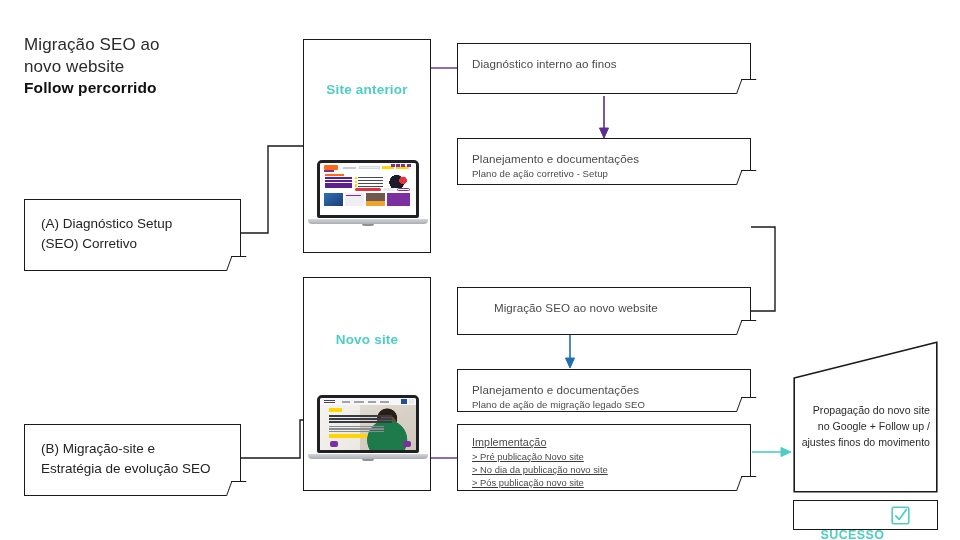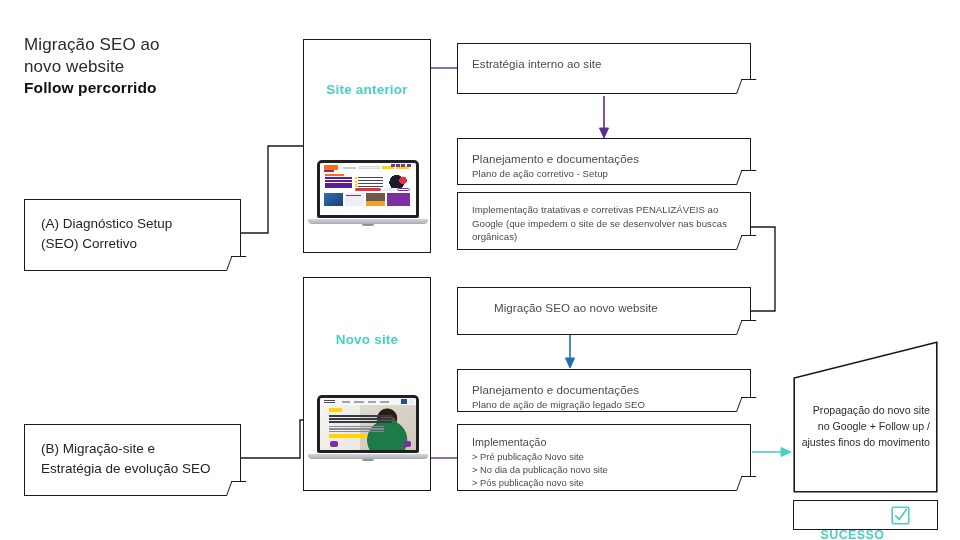--- a/index.html
+++ b/index.html
@@ -376,47 +376,43 @@
           <div class="ns-dot" style="left:10%; bottom:6%;"></div>
           <div class="ns-dot" style="right:5%; bottom:6%;"></div>
         </div>
       </div>
       <div class="base" style="top:59px;"></div>
       <div class="notch" style="top:64px;"></div>
     </div>
   </div>
 
   <div class="abs note detail-box" style="left:457px; top:43px; width:294px; height:51px;">
-    <div class="detail-title">Estratégia interno ao site</div>
+    <div class="detail-title">Diagnóstico interno ao finos</div>
     <span class="note-fold"></span>
   </div>
 
   <div class="abs note detail-box" style="left:457px; top:138px; width:294px; height:47px;">
     <div class="detail-title">Planejamento e documentações</div>
     <div class="detail-sub">Plano de ação corretivo - Setup</div>
     <span class="note-fold"></span>
   </div>
 
-  <div class="abs note detail-box" style="left:457px; top:192px; width:294px; height:58px; padding-top:10px;">
-    <div class="detail-body">Implementação tratativas e corretivas PENALIZÁVEIS ao Google (que impedem o site de se desenvolver nas buscas orgânicas)</div>
-    <span class="note-fold"></span>
-  </div>
 
   <div class="abs note detail-box" style="left:457px; top:287px; width:294px; height:48px;padding-left:36px;">
     <div class="detail-title">Migração SEO ao novo website</div>
     <span class="note-fold"></span>
   </div>
 
   <div class="abs note detail-box" style="left:457px; top:369px; width:294px; height:43px;">
     <div class="detail-title">Planejamento e documentações</div>
     <div class="detail-sub">Plano de ação de migração legado SEO</div>
     <span class="note-fold"></span>
   </div>
 
-  <div class="abs note detail-box" style="left:457px; top:424px; width:294px; height:67px; padding-top:10px;">
+  <div class="abs note detail-box" style="left:457px; top:424px; width:294px; height:67px; padding-top:10px;text-decoration:underline;">
     <div class="detail-title" style="font-size:10.8px;">Implementação</div>
     <div class="detail-list">
       <div>&gt; Pré publicação Novo site</div>
       <div>&gt; No dia da publicação novo site</div>
       <div>&gt; Pós publicação novo site</div>
     </div>
     <span class="note-fold"></span>
   </div>
 
   <div id="result-box" class="abs">

